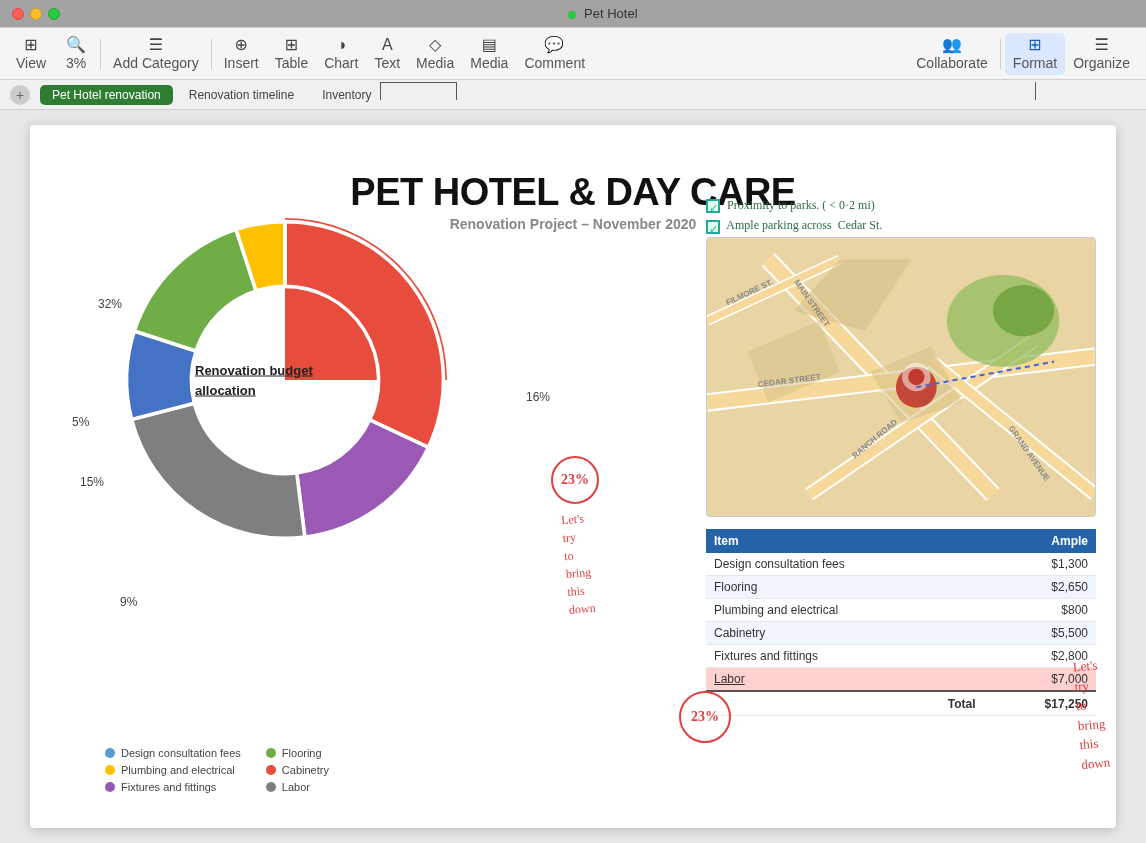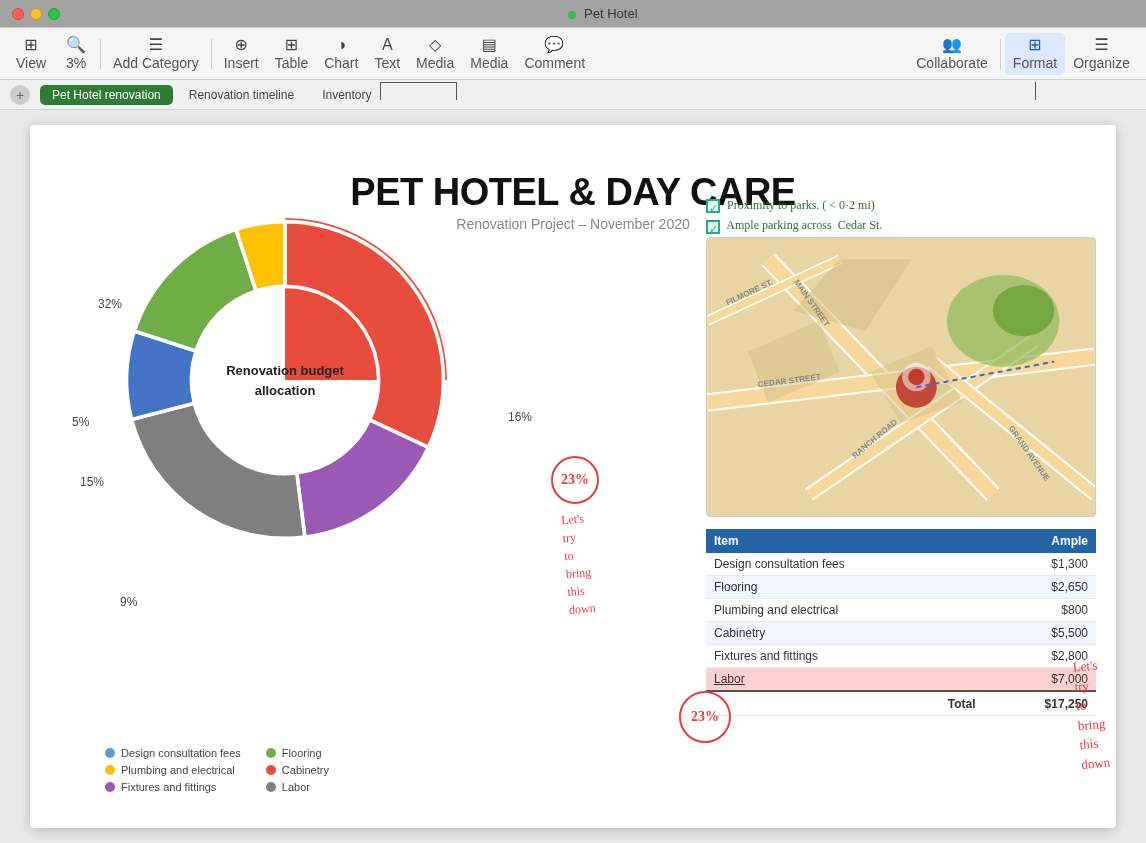--- a/index.html
+++ b/index.html
@@ -144,21 +144,21 @@
       text-align: center;
       margin-top: 20px;
       color: #111;
       letter-spacing: -0.5px;
     }
     .doc-subtitle {
       font-size: 14px;
       text-align: center;
       color: #888;
       margin-top: 2px;
-      font-weight: 400;
+      font-weight: 700;
     }
 
     
     .pct-label {
       position: absolute;
       font-size: 12px;
       color: #444;
     }
     .legend-item {
       display: flex;
@@ -385,26 +385,26 @@
 
         </svg>
         <svg viewBox="0 0 200 200" width="360" height="360" style="position:absolute;top:0;left:0;" id="donut-chart-svg">
         <path d="M 100 12 A 88 88 0 0 1 179.62478061700972 137.4685776577264 L 147.051006728233 122.14052316138378 A 52 52 0 0 0 100 48 Z" fill="#e74c3c" stroke="white" stroke-width="2"></path>
             <path d="M 179.62478061700972 137.4685776577264 A 88 88 0 0 1 111.02932455365875 187.30609371567405 L 106.51732814534381 151.58996446835283 A 52 52 0 0 0 147.051006728233 122.14052316138378 Z" fill="#9b59b6" stroke="white" stroke-width="2"></path>
             <path d="M 111.02932455365875 187.30609371567405 A 88 88 0 0 1 14.764681820680451 121.88471007050718 L 49.63367562131118 112.93187413257243 A 52 52 0 0 0 106.51732814534381 151.58996446835283 Z" fill="#7f7f7f" stroke="white" stroke-width="2"></path>
             <path d="M 14.764681820680451 121.88471007050718 A 88 88 0 0 1 16.307026566026494 72.8065044950046 L 50.54506115265202 83.93111629250272 A 52 52 0 0 0 49.63367562131118 112.93187413257243 Z" fill="#4472c4" stroke="white" stroke-width="2"></path>
             <path d="M 16.307026566026494 72.8065044950046 A 88 88 0 0 1 72.80650449500462 16.307026566026494 L 83.93111629250272 50.54506115265202 A 52 52 0 0 0 50.54506115265202 83.93111629250272 Z" fill="#70ad47" stroke="white" stroke-width="2"></path>
             <path d="M 72.80650449500462 16.307026566026494 A 88 88 0 0 1 99.99999999999999 12 L 99.99999999999999 48 A 52 52 0 0 0 83.93111629250272 50.54506115265202 Z" fill="#ffc000" stroke="white" stroke-width="2"></path>
           </svg>
-        <div style="position:absolute; top:50%; left:50%; transform:translate(-50%,-50%); text-align:center; font-size:13px; font-weight:700; color:#222; line-height:1.5;">
+        <div style="position:absolute; top:50%; left:50%; transform:translate(-50%,-50%); text-align:left; font-size:13px; font-weight:700; color:#222; line-height:1.5;text-decoration:underline;">
           <span>Renovation budget allocation</span>
         </div>
       </div>
 
-      <div class="pct-label" style="top:195px; right:28px;margin-top:20px;">16%</div>
+      <div class="pct-label" style="top:195px; right:10px;">16%</div>
 
       <div style="position:absolute; bottom:25px; left:55px; display:grid; grid-template-columns:1fr 1fr; gap:5px 25px;">
         <div class="legend-item">
           <div class="legend-dot" style="background:#5b9bd5;"></div>
           <span style="font-size:11px;">Design consultation fees</span>
         </div>
         <div class="legend-item">
           <div class="legend-dot" style="background:#70ad47;"></div>
           <span style="font-size:11px;">Flooring</span>
         </div>

